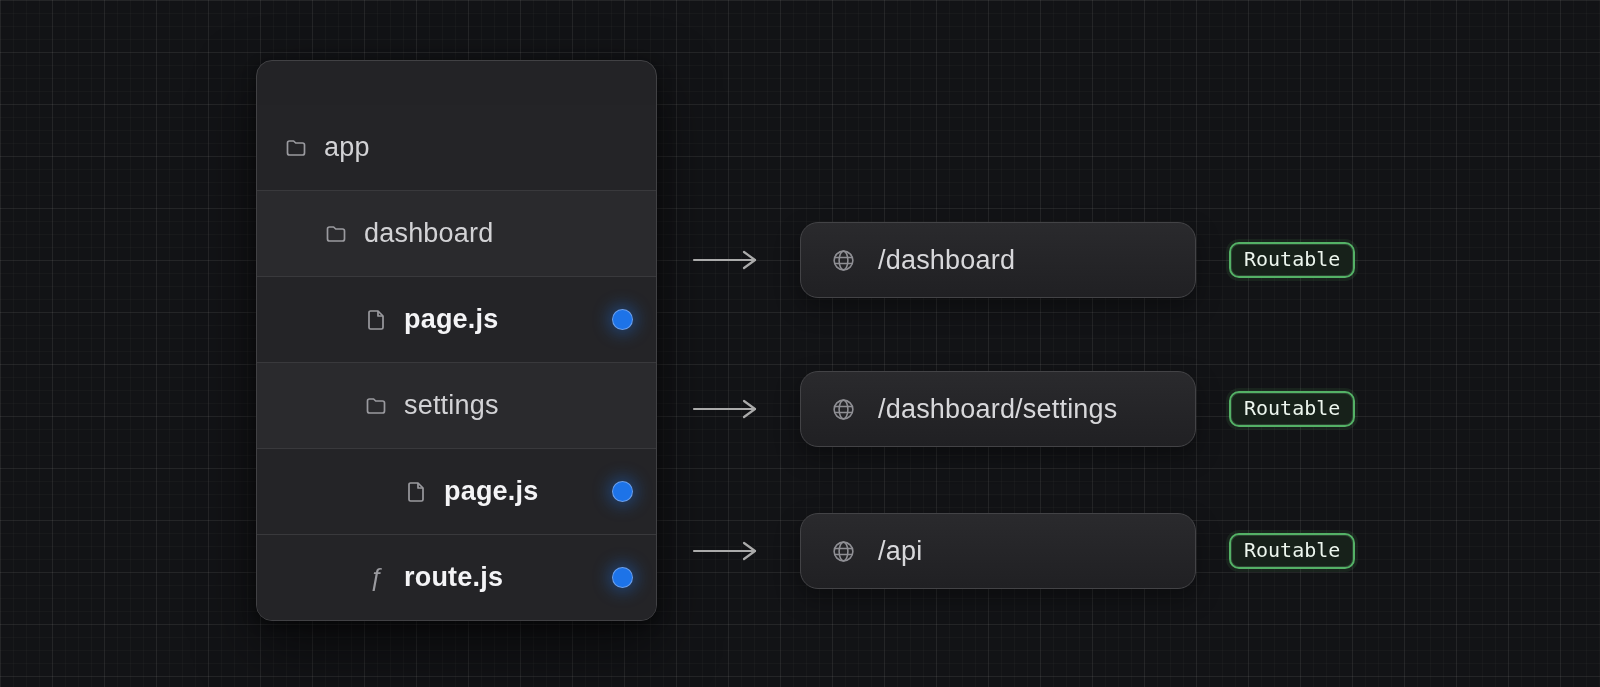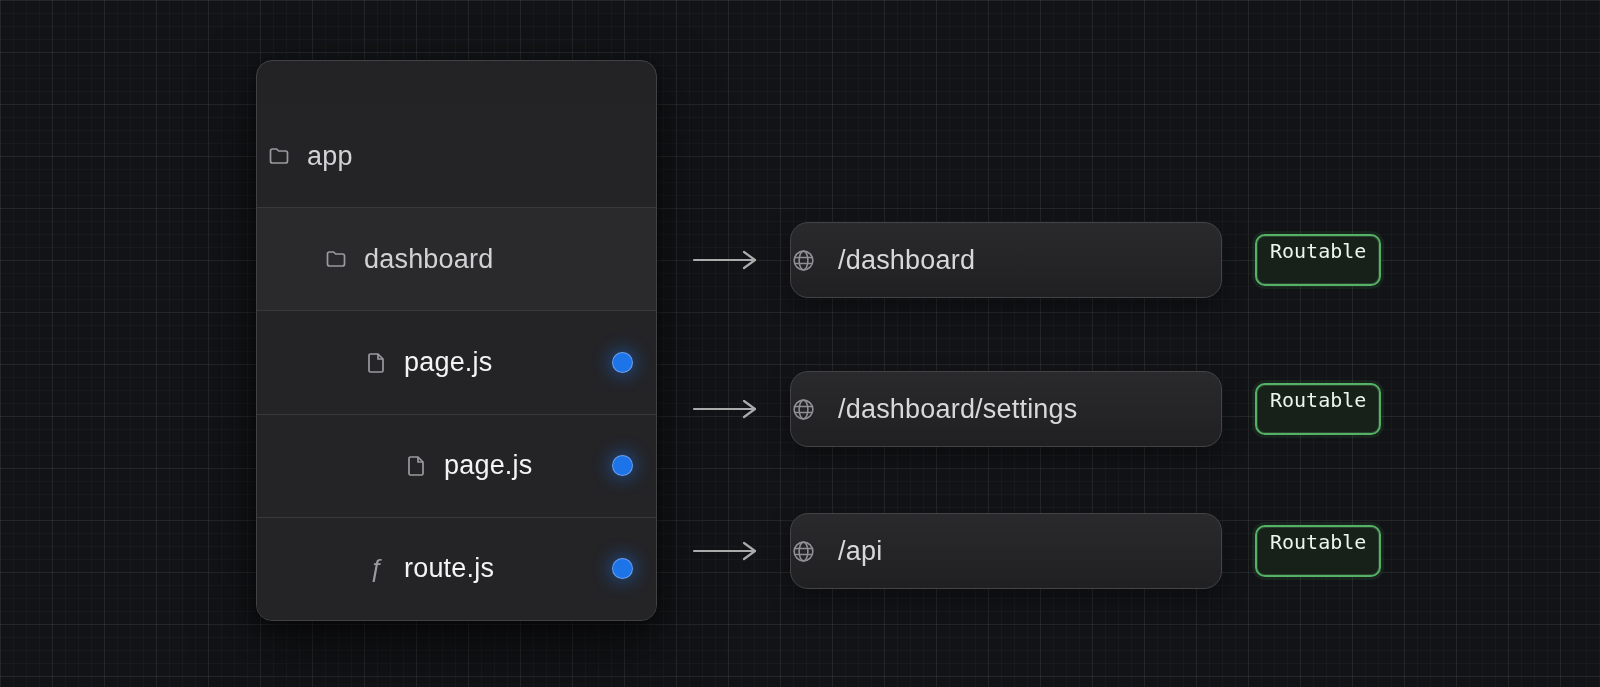--- a/index.html
+++ b/index.html
@@ -31,39 +31,39 @@
     overflow: hidden;
   }
   .tree-row {
     flex: 1;
     display: flex;
     align-items: center;
     background: #242427;
   }
   .tree-row.alt { background: #2a2a2d; }
   .tree-row + .tree-row { border-top: 1px solid #39393c; }
-  .lvl0 { padding-left: 9px; margin-top: 44px; }
+  .lvl0 { padding-left: 26px; margin-top: 44px; }
   .lvl1 { padding-left: 66px; }
   .lvl2 { padding-left: 106px; }
   .lvl3 { padding-left: 146px; }
   .tree-icon {
     width: 26px; height: 26px;
     display: flex; align-items: center; justify-content: center;
     color: #9a9a9f;
     flex: none;
   }
   .tree-icon svg { display: block; }
   .fn-glyph {
     font-size: 25px;
     font-style: italic;
     color: #9a9a9f;
     line-height: 1;
   }
   .tree-label { margin-left: 15px; font-size: 27px; color: #d2d2d5; letter-spacing: 0.2px; }
-  .tree-row.file .tree-label { color: #f4f4f6; font-weight: 400; }
+  .tree-row.file .tree-label { color: #f4f4f6; font-weight: 700; }
   .route-dot {
     margin-left: auto; margin-right: 23px;
     width: 21px; height: 21px;
     border-radius: 50%;
     background: #1d73e8;
     border: 1.5px solid rgba(150,185,240,0.65);
     box-shadow: 0 0 16px 4px rgba(30,115,235,0.38);
     flex: none;
   }
 
@@ -73,41 +73,42 @@
     left: 692px;
     height: 76px;
     display: flex;
     align-items: center;
   }
   .route-row.r1 { top: 222px; }
   .route-row.r2 { top: 371px; }
   .route-row.r3 { top: 513px; }
   .arrow { flex: none; color: #ababab; }
   .route-pill {
-    margin-left: 32px;
-    width: 432px; height: 76px;
+    margin-left: 42px;
+    width: 396px; height: 76px;
     border: 1px solid #434346;
     border-radius: 18px;
     background: linear-gradient(180deg, #2a2a2d 0%, #202023 100%);
     box-shadow: 0 10px 24px rgba(0,0,0,0.35);
     display: flex;
     align-items: center;
+    padding-left: 30px;
     flex: none;
   }
   .globe { color: #8f8f94; flex: none; display: flex; }
   .route-path { margin-left: 22px; font-size: 27px; color: #d8d8db; letter-spacing: 0.2px; }
   .badge {
     margin-left: 33px;
     font-family: "DejaVu Sans Mono", "Liberation Mono", monospace;
     font-size: 20px;
     color: #edf6ee;
     background: #17211a;
     border: 2px solid #54b166;
     border-radius: 10px;
-    padding: 3px 13px 21px 13px;
+    padding: 3px 13px 5px 13px;
     box-shadow: 0 0 0 3px rgba(84,177,102,0.10), inset 0 0 0 1px rgba(140,220,155,0.18);
     white-space: nowrap;
     flex: none;
   }
 </style>
 </head>
 <body>
 
 <section class="tree-panel">
 
@@ -133,20 +134,28 @@
     <span class="tree-icon">
       <svg width="22" height="24" viewBox="0 0 22 24" fill="none" stroke="currentColor" stroke-width="1.7" stroke-linejoin="round">
           <path d="M4 4.5A1.5 1.5 0 0 1 5.5 3H13l5 5v11.5a1.5 1.5 0 0 1-1.5 1.5h-11A1.5 1.5 0 0 1 4 19.5V4.5z"></path>
           <path d="M13 3v5h5"></path>
         </svg>
     </span>
     <span class="tree-label">page.js</span>
     <span class="route-dot"></span>
   </div>
 
+  <div class="tree-row alt lvl2">
+    <span class="tree-icon">
+      <svg width="24" height="24" viewBox="0 0 24 24" fill="none" stroke="currentColor" stroke-width="1.7" stroke-linejoin="round">
+          <path d="M3.5 7a2 2 0 0 1 2-2h4.1l2.1 2h6.8a2 2 0 0 1 2 2v8a2 2 0 0 1-2 2h-13a2 2 0 0 1-2-2V7z"></path>
+        </svg>
+    </span>
+    <span class="tree-label">settings</span>
+  </div>
 
   <div class="tree-row file lvl3">
     <span class="tree-icon">
       <svg width="22" height="24" viewBox="0 0 22 24" fill="none" stroke="currentColor" stroke-width="1.7" stroke-linejoin="round">
           <path d="M4 4.5A1.5 1.5 0 0 1 5.5 3H13l5 5v11.5a1.5 1.5 0 0 1-1.5 1.5h-11A1.5 1.5 0 0 1 4 19.5V4.5z"></path>
           <path d="M13 3v5h5"></path>
         </svg>
     </span>
     <span class="tree-label">page.js</span>
     <span class="route-dot"></span>

